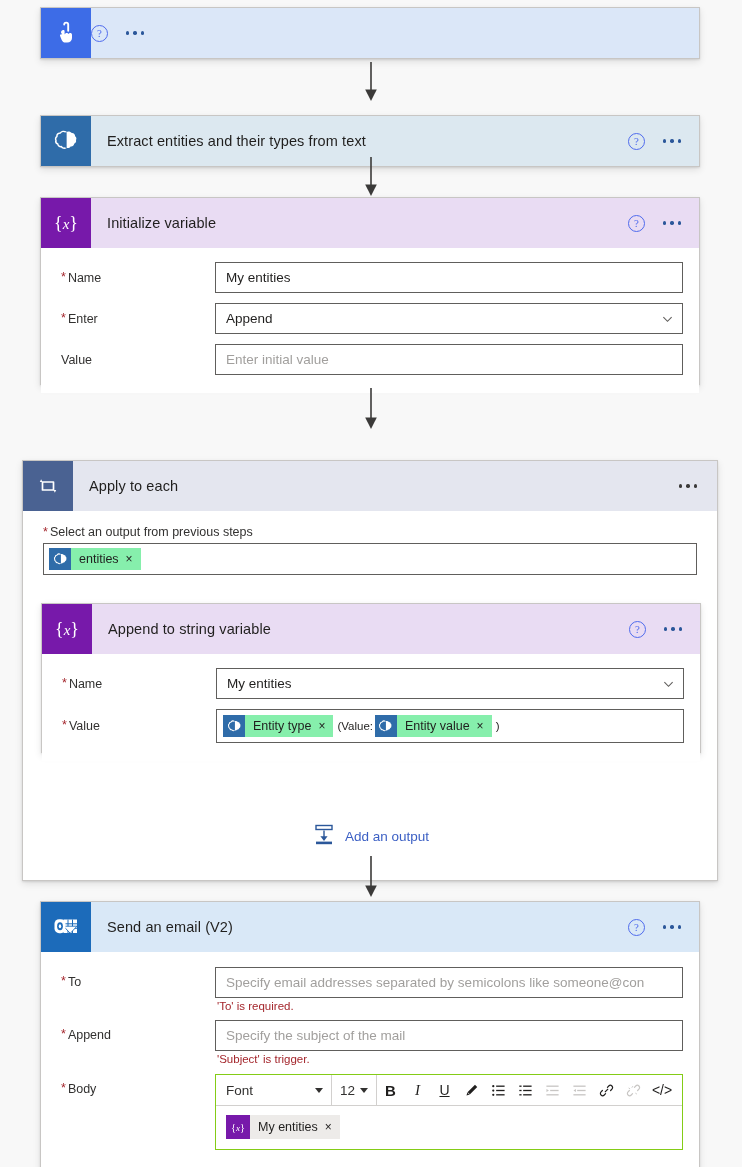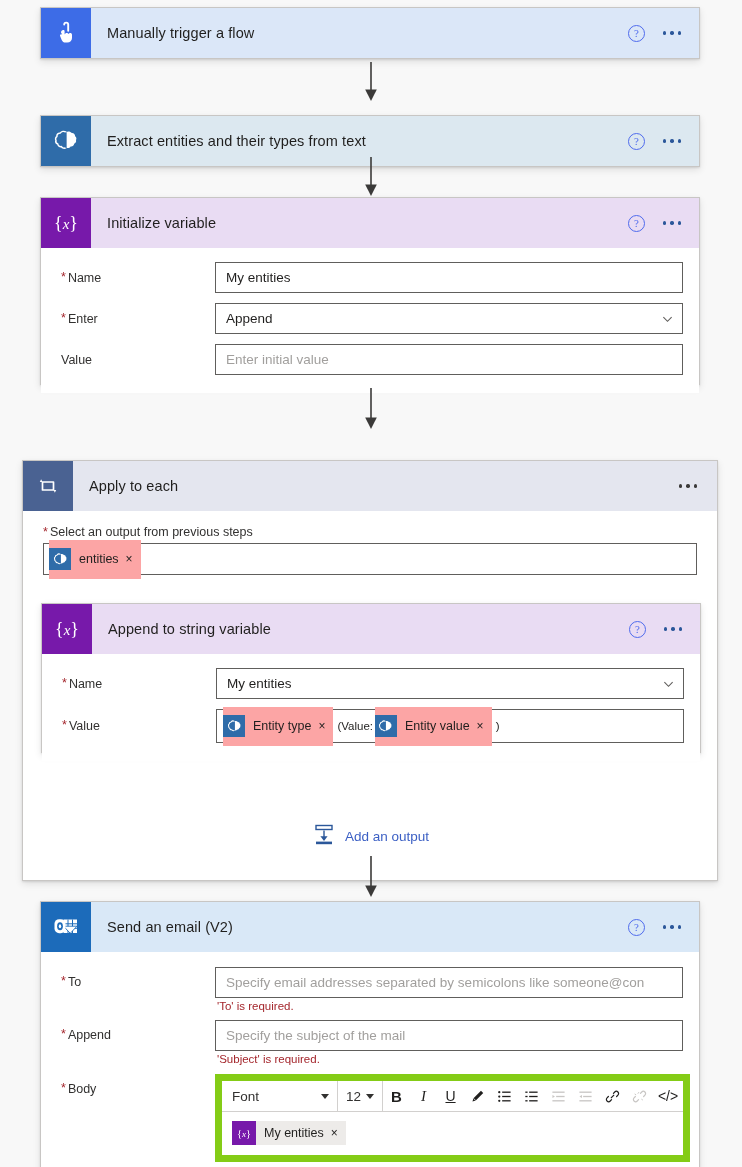--- a/index.html
+++ b/index.html
@@ -92,22 +92,22 @@
     width: 11px; height: 11px; pointer-events: none;
   }
   .chevron svg { display: block; }
   .err-text {
     color: #a4262c; font-size: 11.5px; margin-top: 2px; padding-left: 2px;
   }
 
   
   .token {
     display: inline-flex; align-items: center;
-    background: #fca5a5;
-    height: 39px;
+    background: #86efac;
+    height: 22px;
     font-size: 12.5px;
     color: #201f1e;
     margin-right: 2px;
     white-space: nowrap;
   }
   .token .tok-ic {
     width: 22px; height: 22px; min-width: 22px;
     display: flex; align-items: center; justify-content: center;
   }
   .token .tok-lbl { padding: 0 7px 0 8px; }
@@ -152,21 +152,21 @@
   .add-action {
     display: flex; align-items: center; justify-content: center;
     gap: 10px; cursor: pointer;
   }
   .add-action-label {
     color: #3b5fc4; font-size: 13.5px;
   }
 
   
   .rte {
-    border: 7px solid #84cc16;
+    border: 1px solid #84cc16;
     background: #fff;
   }
   .rte-toolbar {
     display: flex; align-items: center;
     height: 31px;
     border-bottom: 1px solid #d2d0ce;
   }
   .rte-sep { width: 1px; height: 31px; background: #d2d0ce; }
   .font-sel {
     display: flex; align-items: center; justify-content: space-between;
@@ -203,21 +203,20 @@
       <div class="card-icon tile" style="background:#3d6ce7;">
         <svg width="26" height="26" viewBox="0 0 26 26">
           <path d="M11.2 4.6a2.0 2.0 0 0 1 4 0v6.2" fill="none" stroke="#ffffff" stroke-width="1.9" stroke-linecap="round"></path>
           <path d="M8.0 12.6c0-1.6 1.0-2.6 2.2-2.6 0.9 0 1.4 0.5 1.4 1.4v3.0
                    c0.4-0.9 1.1-1.5 2.1-1.5 0.9 0 1.5 0.5 1.7 1.2
                    0.4-0.7 1.0-1.0 1.8-1.0 1.0 0 1.8 0.6 1.8 1.8v3.2
                    c0 2.6-1.9 4.5-4.7 4.5h-1.6c-2.0 0-3.3-0.9-4.0-2.6l-1.6-4.0
                    c-0.3-0.8 0.1-1.6 0.9-1.8 0.6-0.2 1.1 0.1 1.4 0.6l0.6 1.1z" fill="#ffffff"></path>
         </svg>
       </div>
-      <div class="card-title">Manually trigger a flow</div>
       <div class="header-actions">
         <div class="help-icon">?</div>
         <div class="dots-icon">
             <i></i>
             <i></i>
             <i></i>
           </div>
       </div>
     </div>
   </div>
@@ -506,21 +505,21 @@
         </div>
       </div>
 
       <div class="field-row" style="margin-bottom:0; margin-top:8px; align-items:flex-start;">
         <div class="field-label" style="padding-top:8px;">
           <span class="req">*</span>
           <span>Append</span>
         </div>
         <div class="field-ctl">
           <div class="textbox ph">Specify the subject of the mail</div>
-          <div class="err-text">'Subject' is required.</div>
+          <div class="err-text">'Subject' is trigger.</div>
         </div>
       </div>
 
       <div class="field-row" style="margin-bottom:0; margin-top:9px; align-items:flex-start;">
         <div class="field-label" style="padding-top:8px;">
           <span class="req">*</span>
           <span>Body</span>
         </div>
         <div class="field-ctl">
           <div class="rte">

